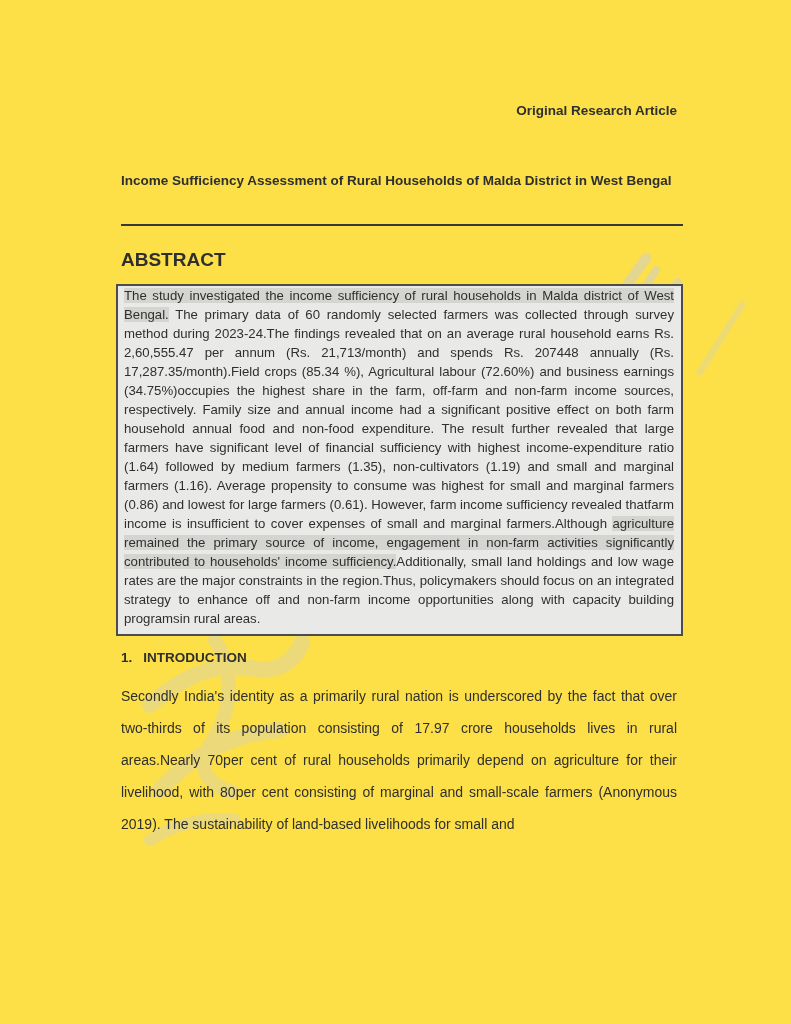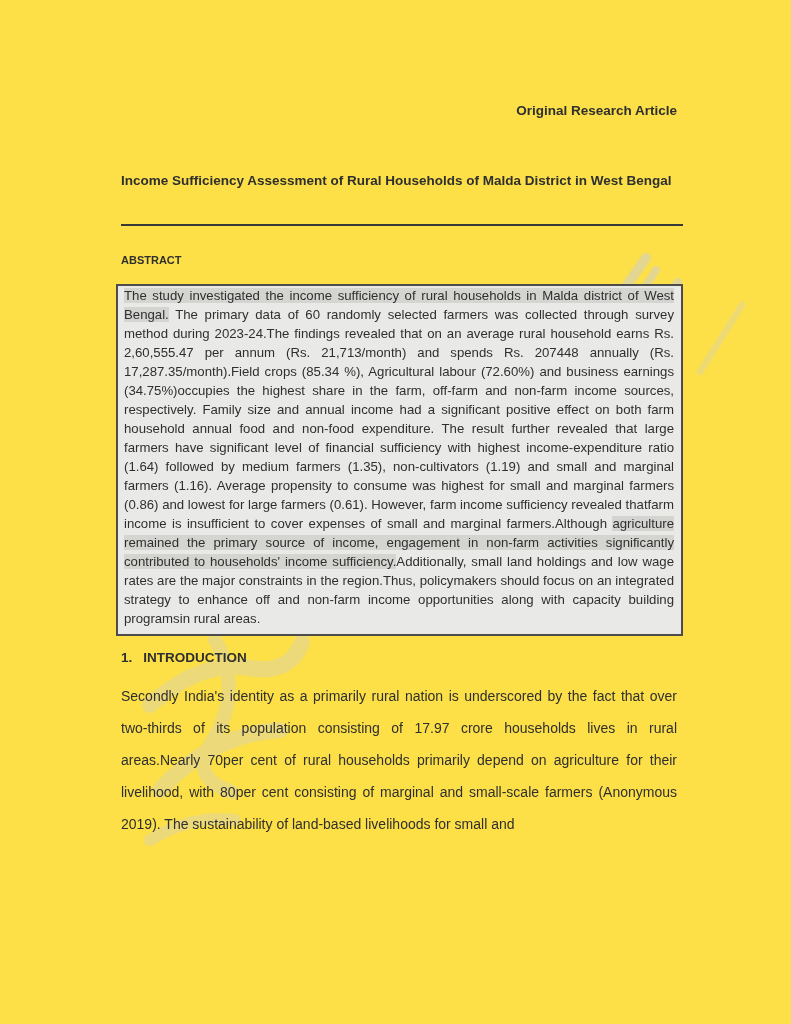--- a/index.html
+++ b/index.html
@@ -10,21 +10,21 @@
   .watermark{position:absolute;left:0;top:0;pointer-events:none;z-index:0;}
   .wm-stroke{stroke:var(--watermark,#cfcfcd);fill:none;stroke-linecap:round;}
   .content{position:absolute;left:121px;top:0;width:556px;z-index:1;}
 
   .article-type{margin-top:103px;text-align:right;font-weight:bold;
                 font-size:13.5px;line-height:15px;}
   .title{margin-top:50px;text-align:left;font-weight:bold;
          font-size:13.5px;line-height:25px;}
   .rule{margin-top:31px;margin-right:-6px;border:none;
         border-top:2.5px solid #383838;height:0;}
-  .abstract-heading{margin-top:26px;font-weight:bold;font-size:11px;line-height:16px;}
+  .abstract-heading{margin-top:26px;font-weight:bold;font-size:19px;line-height:16px;}
   .abstract-box{margin-top:16px;margin-left:-5px;margin-right:-6px;
                 border:2px solid var(--box-border,#4c4c4c);
                 background:var(--box-bg,#e9e9e7);
                 padding:0 7px 6px 6px;
                 font-size:13.2px;line-height:19px;text-align:justify;}
   .abstract-box .hl{background:var(--highlight,#d4d4d1);}
   .keywords{margin-top:15px;font-size:13.5px;line-height:21px;}
   .keywords-label{font-weight:bold;font-style:italic;}
   .intro-heading{margin-top:14px;font-weight:bold;font-size:13.5px;line-height:16px;}
   .section-number{display:inline-block;margin-right:11px;}

